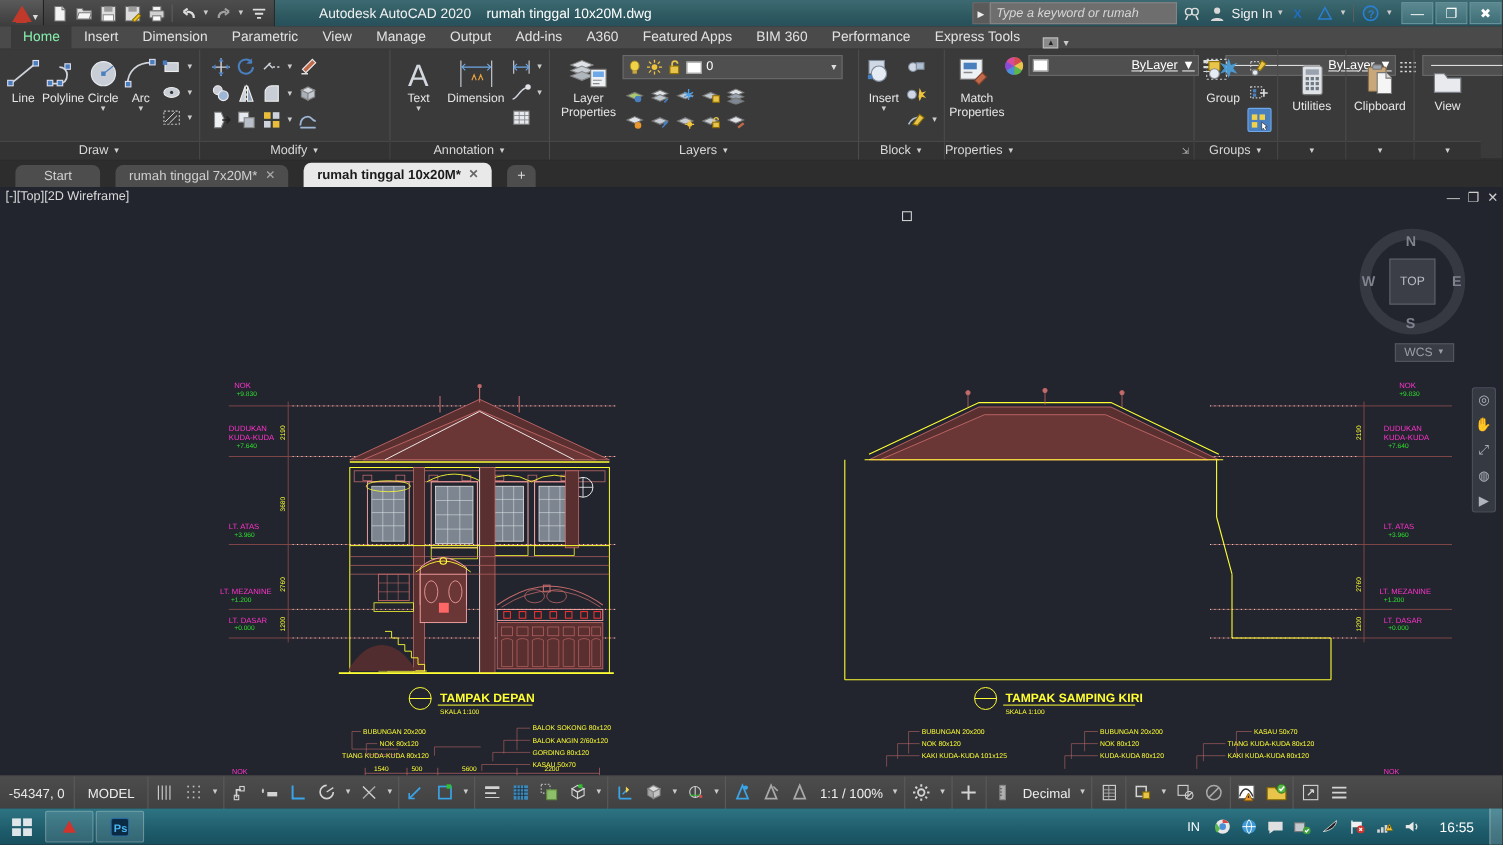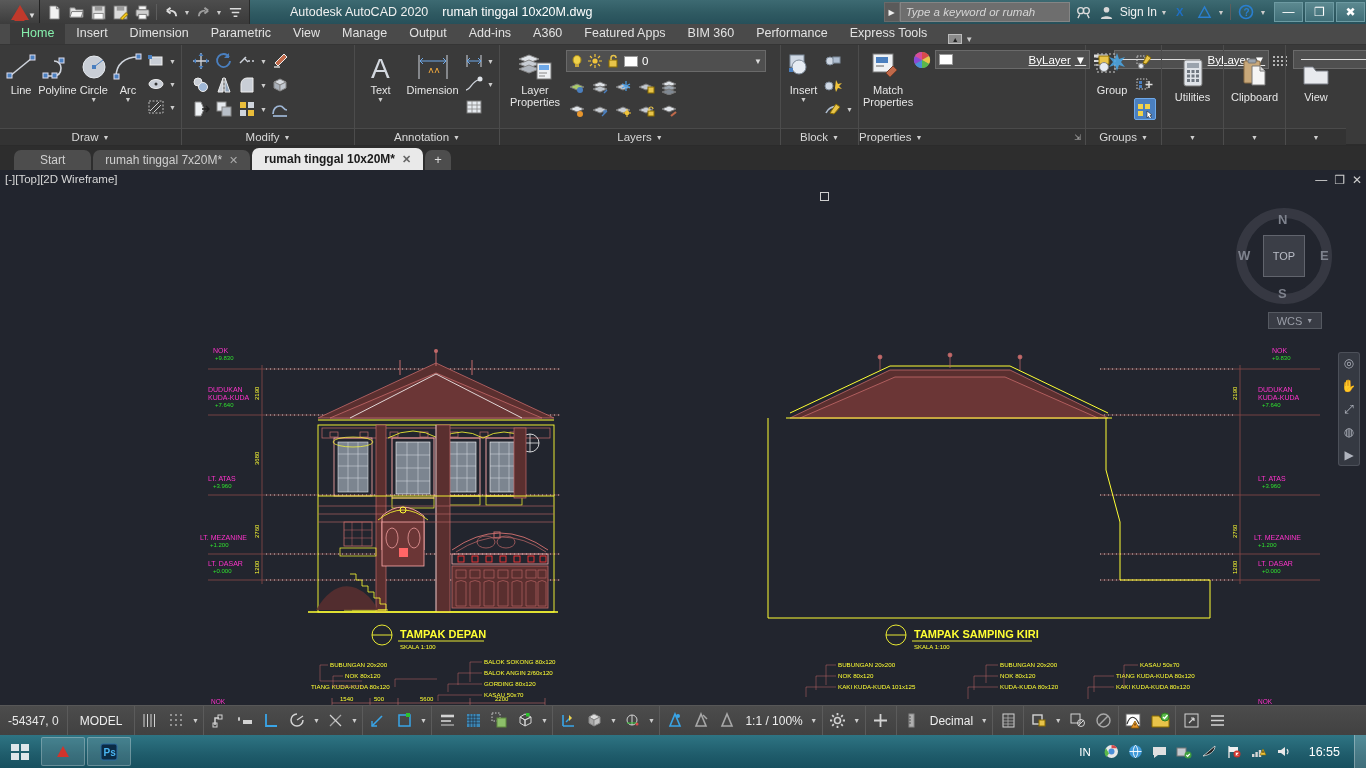--- a/index.html
+++ b/index.html
@@ -87,21 +87,21 @@
   .laycombo .txt{font-size:11.5px;color:#fff;flex:1;}
   .laycombo .dc{font-size:8px;color:#ddd;}
   .propcombo{width:155px;height:19px;background:#4f4f4f;border:1px solid #6a6a6a;
     display:flex;align-items:center;gap:4px;padding:0 3px;font-size:11.5px;color:#fff;}
   .propcombo .val{flex:1;text-align:right;}
   .swatch{width:14px;height:11px;background:#fff;border:1px solid #999;}
   .linerep{flex:1;border-top:1px solid #ddd;margin:0 4px;}
 
   
   .doctabs{position:absolute;left:0;top:146px;width:1366px;height:24px;background:#2d2d2d;display:flex;align-items:flex-end;}
-  .dtab{height:20px;line-height:20px;padding:0 12px;margin-right:2px;font-size:12px;color:#cfcfcf;
+  .dtab{height:20px;line-height:20px;padding:0 12px;margin-right:14px;font-size:12px;color:#cfcfcf;
     background:#4d4d4d;border-radius:7px 7px 0 0;display:flex;align-items:center;gap:7px;}
   .dtab.active{background:#e9e9e9;color:#1a1a1a;height:22px;line-height:22px;font-weight:bold;text-align:center;}
   .dtab .x{font-size:11px;color:#aaa;}
   .dtab.active .x{color:#666;}
   .dtab.start{background:#4d4d4d;padding:0 26px;}
   .dtab.plus{padding:0 9px;font-size:13px;color:#ddd;}
 
   
   .canvas{position:absolute;left:0;top:170px;width:1366px;height:535px;background:#22252e;overflow:hidden;}
   .vplabel{position:absolute;left:5px;top:3px;font-size:11.5px;color:#d8d8d8;

